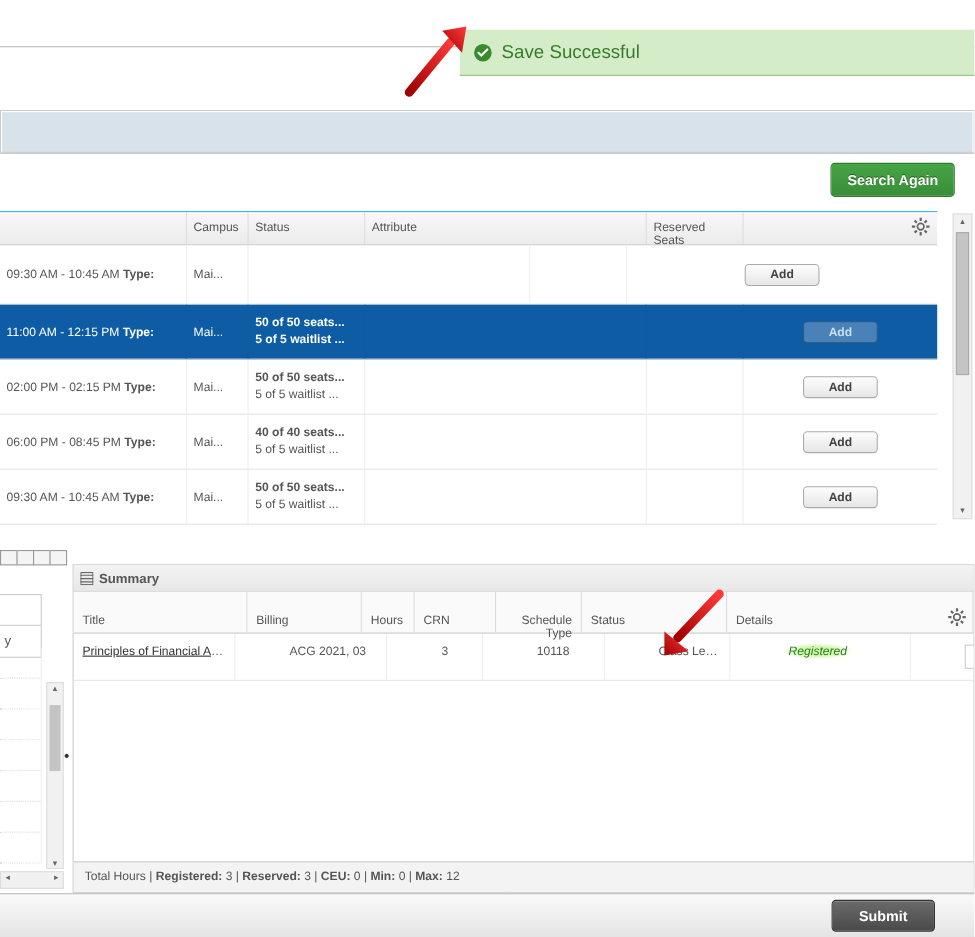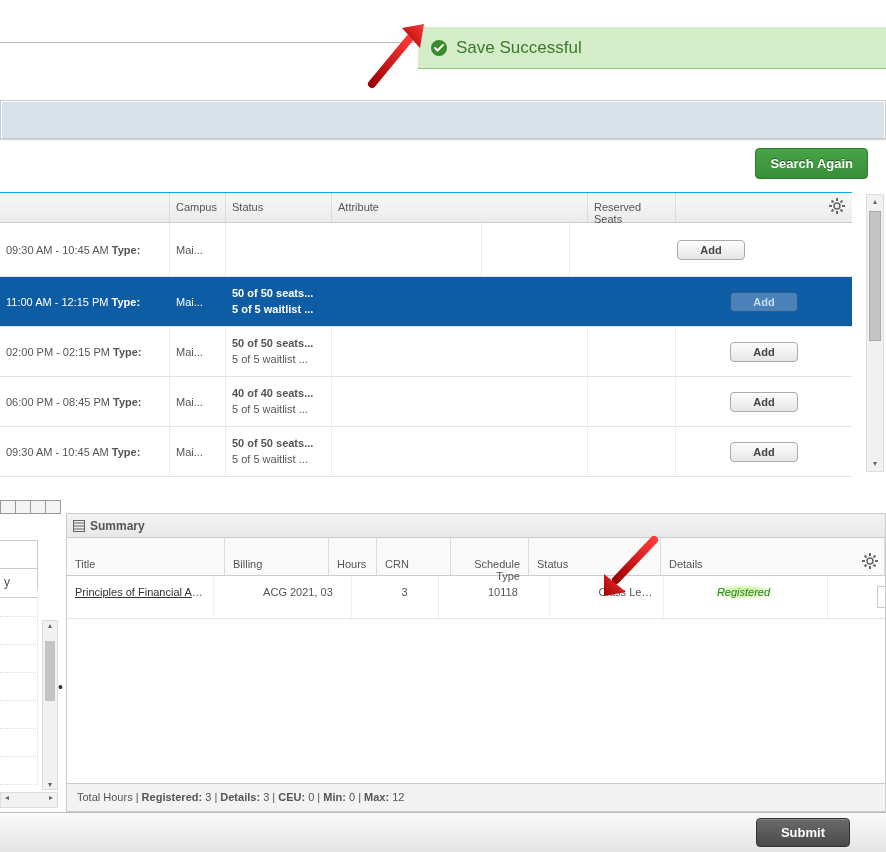--- a/index.html
+++ b/index.html
@@ -312,21 +312,21 @@
               <svg width="8" height="5" viewBox="0 0 8 5">
                 <path d="M0 0 L4 5 L8 0 Z" fill="#666"></path>
               </svg>
             </div>
         </div>
       </div>
     </div>
     <div class="sum-foot">
       <span>Total Hours | </span>
       <b>Registered:</b> <span>3</span><span> | </span>
-      <b>Details:</b> <span>3</span><span> | </span>
+      <b>Reserved:</b> <span>3</span><span> | </span>
       <b>CEU:</b> <span>0</span><span> | </span>
       <b>Min:</b> <span>0</span><span> | </span>
       <b>Max:</b> <span>12</span>
     </div>
   </div>
 
   <div class="bottom-bar">
     <button class="submit-btn">Submit</button>
   </div>
 

